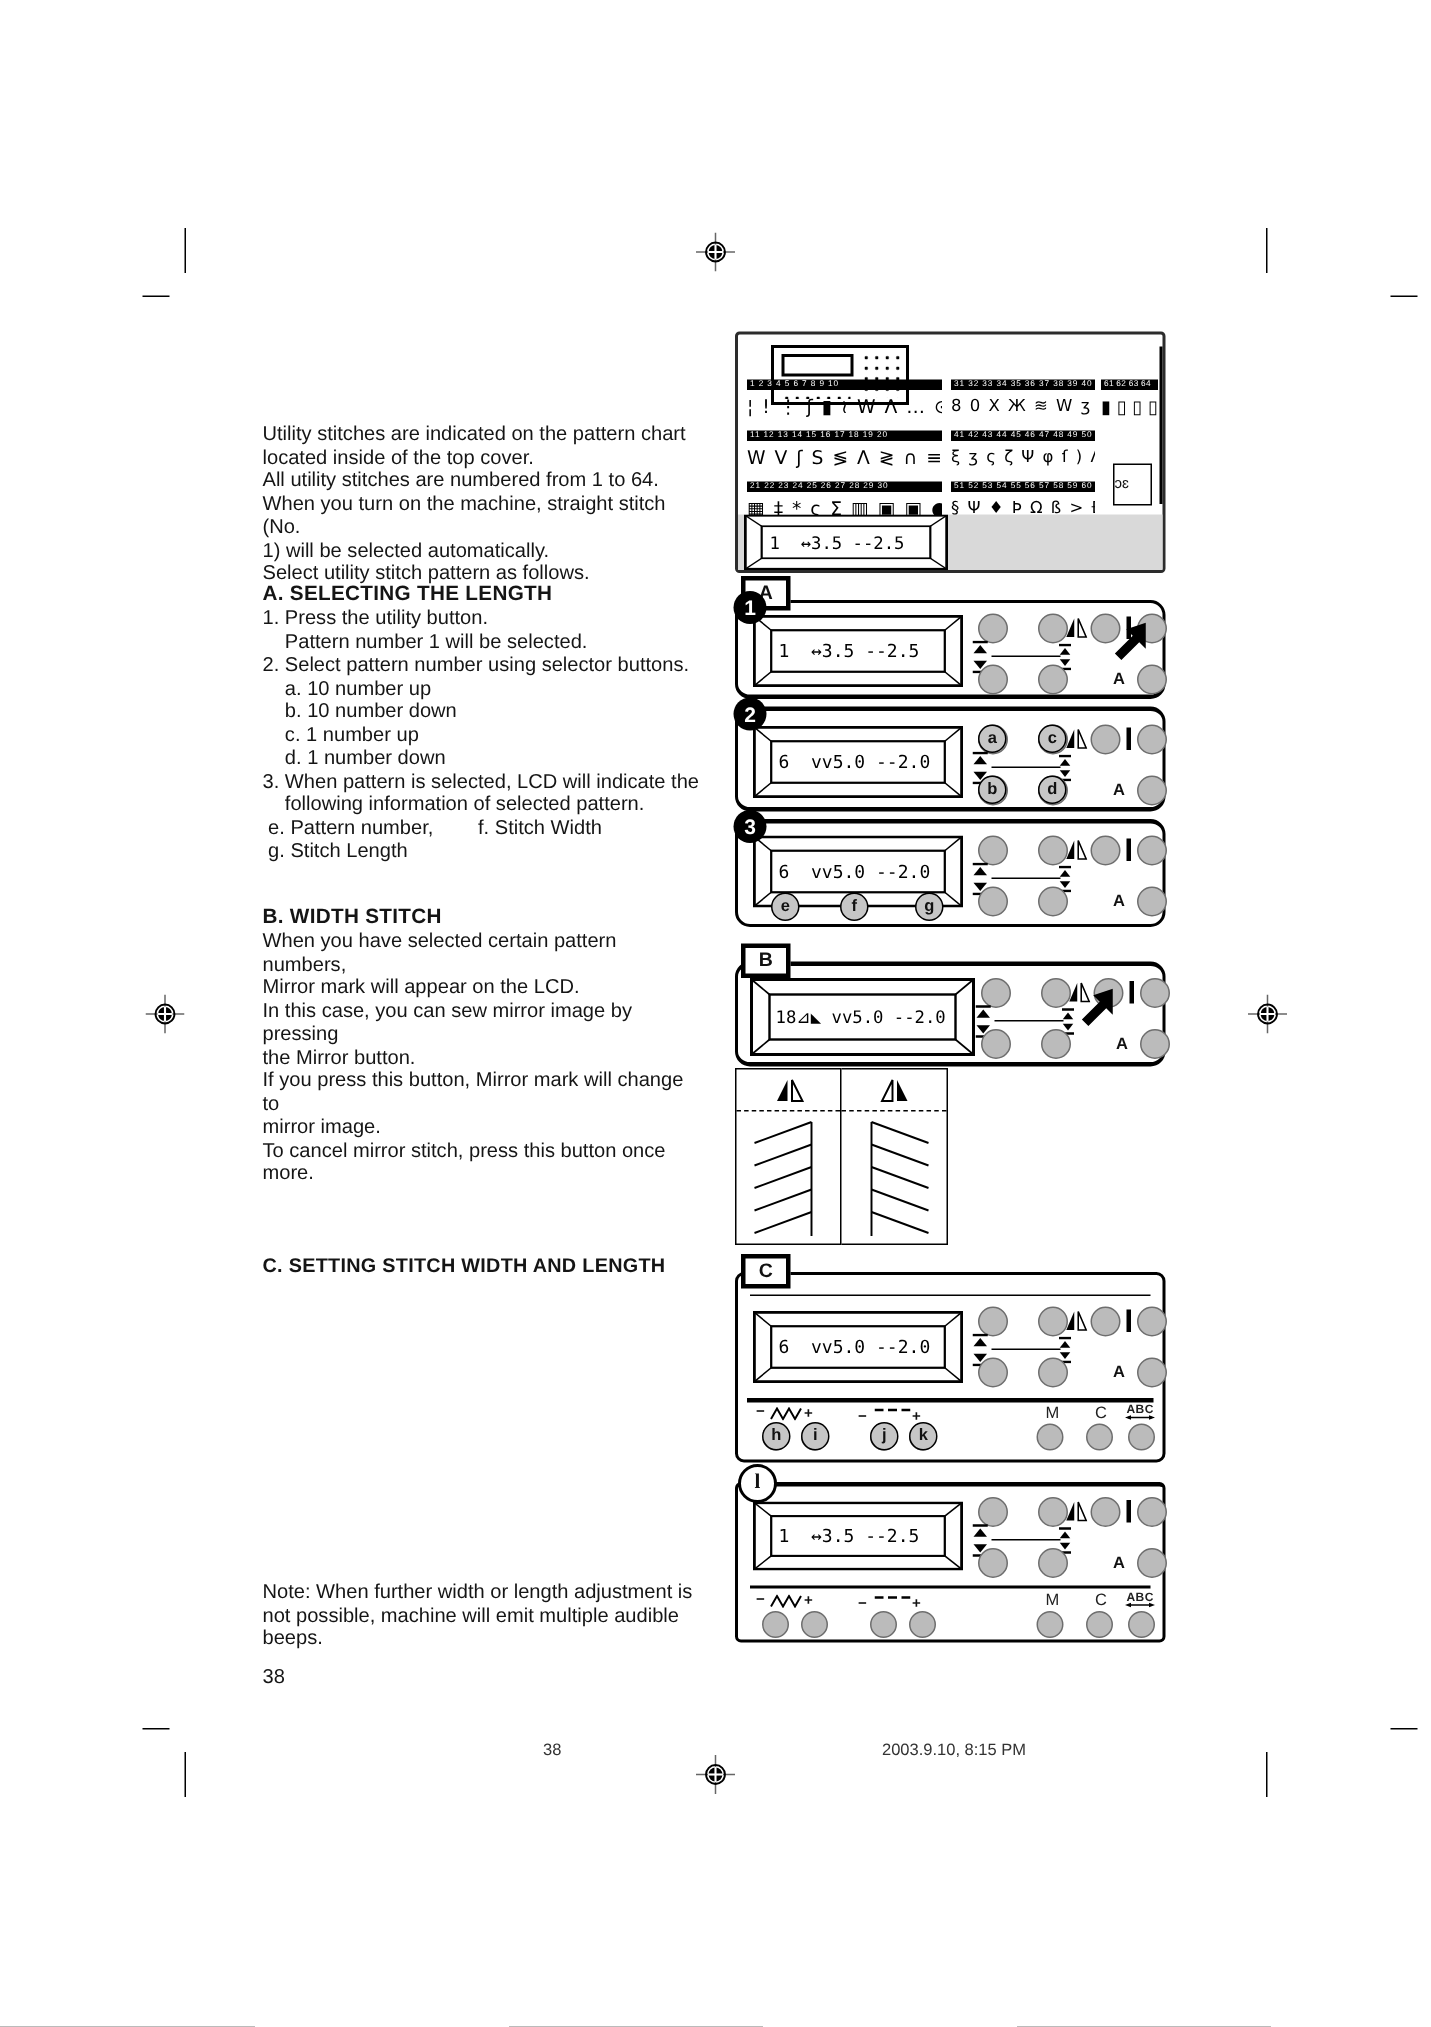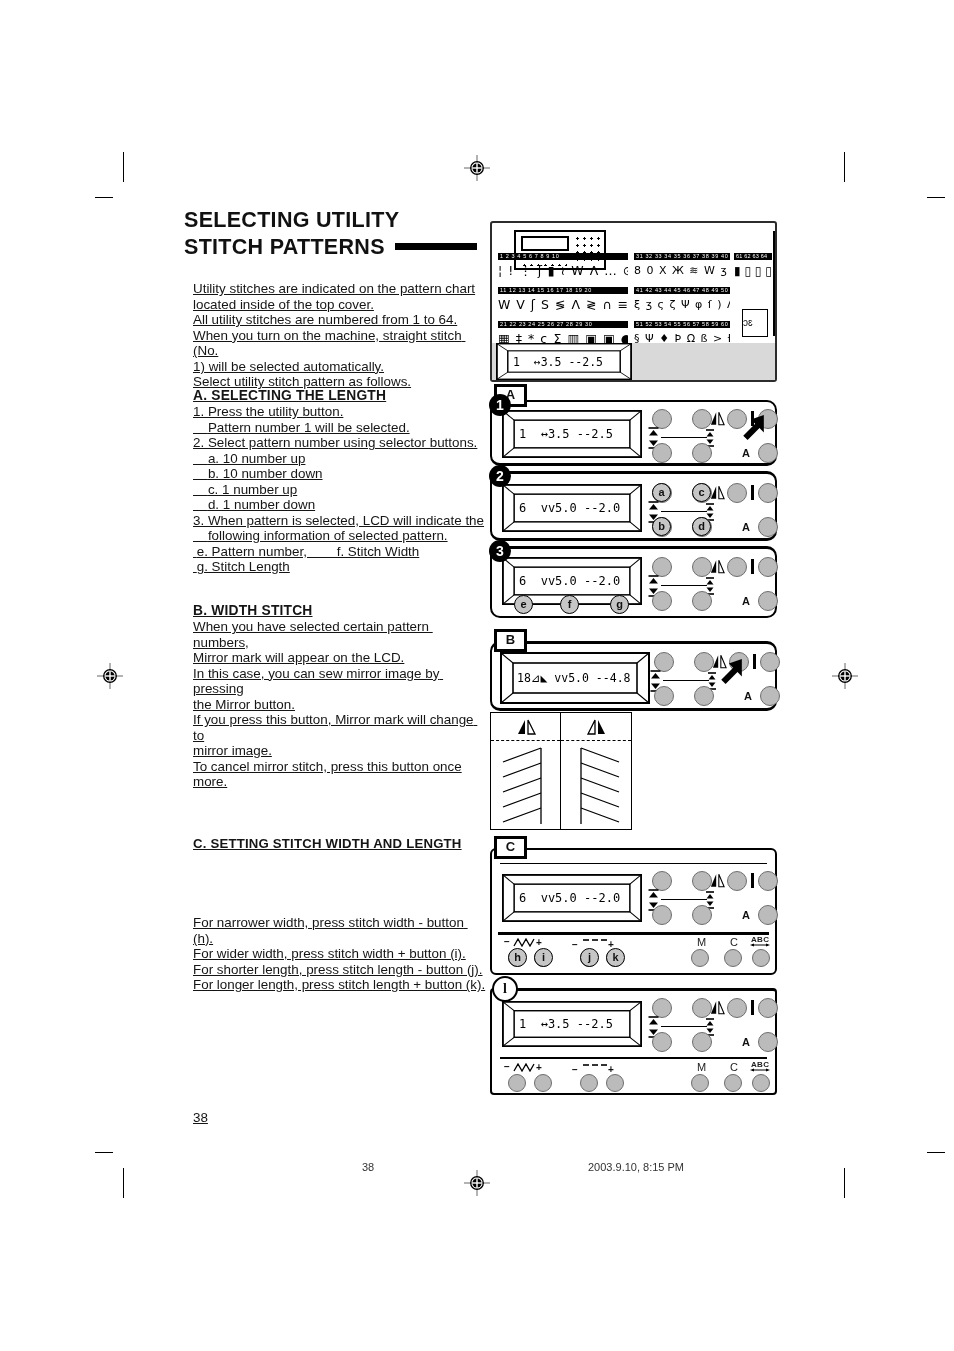--- a/index.html
+++ b/index.html
@@ -1,21 +1,21 @@
 <!DOCTYPE html>
 <html><head>
 <meta charset="utf-8">
 <style>
   html,body{margin:0;padding:0;background:#888;}
   .page{position:relative;width:954px;height:1351px;background:#fff;overflow:hidden;
         font-family:"Liberation Sans",sans-serif;color:#111;}
   .abs{position:absolute;}
   
-  .tblock{position:absolute;left:193px;width:294px;font-size:13.4px;line-height:15.5px;
-          white-space:pre-wrap;color:#151515;text-decoration:underline;}
+  .tblock{position:absolute;left:175px;width:294px;font-size:13.4px;line-height:15.5px;
+          white-space:pre-wrap;color:#151515;}
   .headln{font-weight:bold;font-size:13.8px;letter-spacing:.2px;white-space:pre;}
   .title{position:absolute;left:184px;top:207px;font-size:21.5px;line-height:27px;
          font-weight:bold;letter-spacing:.3px;}
   .title-bar{display:inline-block;width:82px;height:7px;background:#000;margin-left:10px;
              vertical-align:4px;}
   
   .cropv{position:absolute;width:1px;height:30px;background:#000;}
   .croph{position:absolute;width:18px;height:1px;background:#000;}
   
   .panel{position:absolute;left:490px;width:287px;background:#fff;border:2px solid #000;
@@ -120,24 +120,20 @@
   </svg>
   <svg class="abs" style="left:464px;top:1170px" width="26" height="26" viewBox="0 0 26 26">
     <line x1="13" y1="0" x2="13" y2="26" stroke="#666" stroke-width="1"></line>
       <line x1="0" y1="13" x2="26" y2="13" stroke="#666" stroke-width="1"></line>
     <circle cx="13" cy="13" r="6.3" fill="none" stroke="#000" stroke-width="1.3"></circle>
     <circle cx="13" cy="13" r="4.6" fill="#000"></circle>
     <line x1="13" y1="8" x2="13" y2="18" stroke="#fff" stroke-width="1.4"></line>
       <line x1="8" y1="13" x2="18" y2="13" stroke="#fff" stroke-width="1.4"></line>
   </svg>
 
-  <div class="title">
-    <span>SELECTING UTILITY</span><br>
-    <span>STITCH PATTERNS</span><span class="title-bar"></span>
-  </div>
 
   <div class="tblock" style="top:281px">Utility stitches are indicated on the pattern chart
 located inside of the top cover.
 All utility stitches are numbered from 1 to 64.
 When you turn on the machine, straight stitch (No.
 1) will be selected automatically.
 Select utility stitch pattern as follows.</div>
 
   <div class="tblock headln" style="top:388px">A. SELECTING THE LENGTH</div>
   <div class="tblock" style="top:404px">1. Press the utility button.
@@ -156,24 +152,23 @@
   <div class="tblock" style="top:619px">When you have selected certain pattern numbers,
 Mirror mark will appear on the LCD.
 In this case, you can sew mirror image by pressing
 the Mirror button.
 If you press this button, Mirror mark will change to
 mirror image.
 To cancel mirror stitch, press this button once
 more.</div>
 
   <div class="tblock headln" style="top:836px;font-size:13.2px">C. SETTING STITCH WIDTH AND LENGTH</div>
-  <div class="tblock" style="top:915px">For narrower width, press stitch width - button (h).
-For wider width, press stitch width + button (i).
-For shorter length, press stitch length - button (j).
-For longer length, press stitch length + button (k).</div>
+  <div class="tblock" style="top:1053px">Note: When further width or length adjustment is
+not possible, machine will emit multiple audible
+beeps.</div>
 
   <div class="tblock" style="top:1110px">38</div>
 
   <div class="chart">
     <div class="grayband"></div>
     <div class="mini">
       <div class="mini-lcd"></div>
       <div class="dots" style="left:58px;top:3px;width:26px;height:30px"></div>
       <div class="dots" style="left:5px;top:23px;width:46px;height:11px"></div>
     </div>
@@ -367,21 +362,21 @@
   <div class="panel" style="top:641px;height:70px;border-radius:10px;border-top-width:3px;border-bottom-width:3.5px">
     <div class="lcd" style="left:8px;top:8px;width:150px;height:52px">
       <svg class="lcd-f" viewBox="0 0 150 52" preserveAspectRatio="none">
         <rect x="1" y="1" width="148" height="50" fill="#fff" stroke="#000" stroke-width="2"></rect>
         <rect x="13" y="11" width="124" height="30" fill="#fff" stroke="#000" stroke-width="1.6"></rect>
         <line x1="1" y1="1" x2="13" y2="11"></line>
           <line x1="149" y1="1" x2="137" y2="11"></line>
         <line x1="1" y1="51" x2="13" y2="41"></line>
           <line x1="149" y1="51" x2="137" y2="41"></line>
       </svg>
-      <span class="lcd-t" style="font-size:11.5px">18⊿◣ vv5.0 --4.8</span>
+      <span class="lcd-t" style="font-size:11.5px">18⊿◣ vv5.0 --2.0</span>
     </div>
     <div class="cluster" style="left:162px;top:6px">
       <span class="btn" style="left:0;top:2px"></span>
       <span class="btn" style="left:40px;top:2px"></span>
       <svg class="abs" style="left:58px;top:4px" width="15" height="15" viewBox="0 0 17 16">
           <polygon points="7,1 1,15 7,15" fill="#000"></polygon>
           <polygon points="10,1 16,15 10,15" fill="none" stroke="#000" stroke-width="1.2"></polygon>
         </svg>
       <span class="btn" style="left:75px;top:2px"></span>
       <span class="ic-bar" style="left:99px;top:4px"></span>

